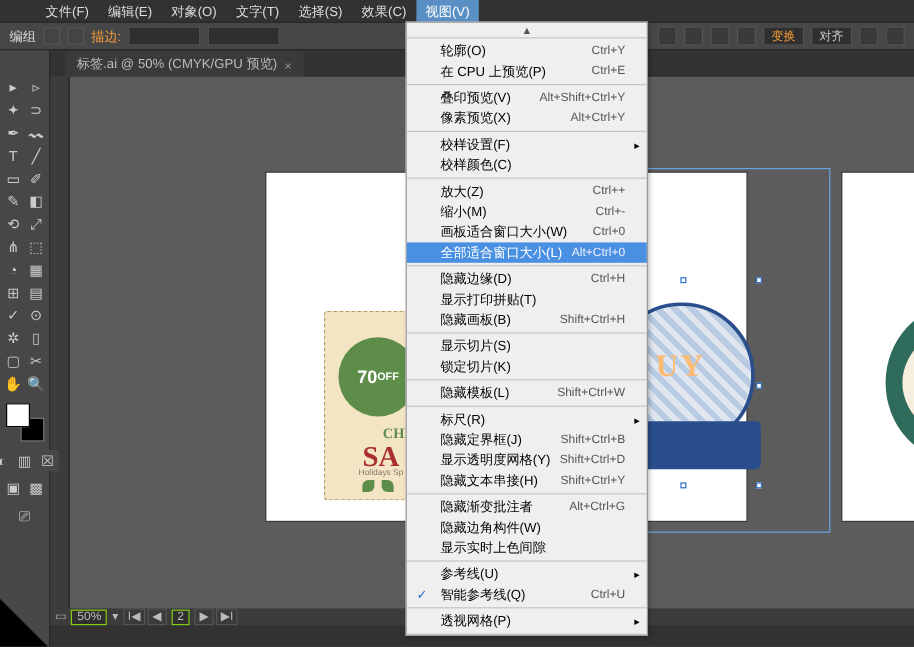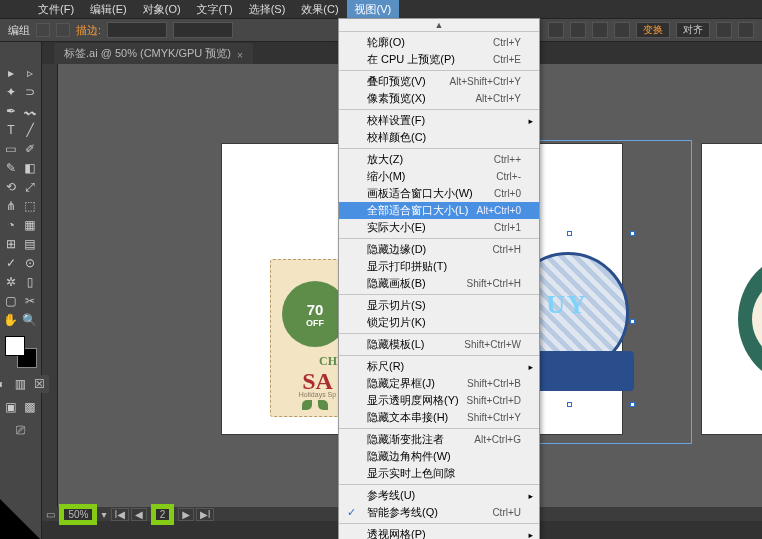--- a/index.html
+++ b/index.html
@@ -25,47 +25,47 @@
 .sel.main{left:445px;top:76px;width:205px;height:304px}
 .ruler-h{position:absolute;left:0;top:64px;right:0;height:16px;background:#3c3c3c;border-bottom:1px solid #222}
 .ruler-v{position:absolute;left:42px;top:64px;bottom:30px;width:16px;background:#3c3c3c;border-right:1px solid #222}
 .toolpanel{position:absolute;left:0;top:42px;width:42px;bottom:0;background:#474747;border-right:1px solid #222;display:flex;flex-direction:column;align-items:center;padding-top:22px;gap:1px}
 .toolpanel .row{display:flex;gap:1px}
 .toolpanel .t{width:18px;height:18px;background:#474747;display:flex;align-items:center;justify-content:center;color:#ccc;font-size:12px;cursor:default}
 .colorwell{width:32px;height:32px;position:relative;margin-top:6px}
 .colorwell .fg{position:absolute;left:0;top:0;width:20px;height:20px;background:#fff;border:1px solid #000}
 .colorwell .bg{position:absolute;right:0;bottom:0;width:20px;height:20px;background:#000;border:1px solid #888}
 .status{position:absolute;left:42px;right:0;bottom:18px;height:14px;background:#3c3c3c;display:flex;align-items:center;gap:4px;padding:0 4px;font-size:10px;color:#bbb}
-.status .zoom{background:#2f2f2f;border:5px solid #84cc16;padding:0 4px}
+.status .zoom{background:#2f2f2f;border:1px solid #84cc16;padding:0 4px}
 .status .nav{display:flex;gap:2px}
 .status .nav span{padding:0 3px;border:1px solid #555;background:#3a3a3a}
 .dropdown{position:absolute;left:338px;top:18px;width:202px;background:#efefef;border:1px solid #9a9a9a;box-shadow:2px 2px 4px rgba(0,0,0,.3);color:#000;font-size:11px;z-index:100}
 .dropdown .grp{border-bottom:1px solid #c5c5c5;padding:2px 0}
 .dropdown .mi{display:flex;justify-content:space-between;align-items:center;padding:2px 18px 2px 28px;height:17px;position:relative}
 .dropdown .mi.hl{background:#4a90e2;color:#fff}
 .dropdown .mi .sc{color:#555;font-size:10px}
 .dropdown .mi.hl .sc{color:#eef}
 .dropdown .mi .arr{position:absolute;right:6px;font-size:9px}
 .dropdown .mi .chk{position:absolute;left:8px;color:#2a6fc9;font-size:11px}
 .dropdown .scrollup{text-align:center;font-size:9px;color:#555;padding:1px 0;border-bottom:1px solid #c5c5c5}
 
 .tag{position:absolute}
 .tag1{left:228px;top:175px;width:95px;height:178px}
 .tag1 .body{position:absolute;top:20px;left:0;right:0;bottom:0;background:#f3e5c4;border:1px dashed #b89b6a;border-radius:3px}
-.tag1 .circ{position:absolute;left:12px;top:42px;width:66px;height:66px;border-radius:50%;background:#5e8d4a;color:#fff;font-weight:bold;display:flex;flex-direction:column;align-items:center;justify-content:center;font-size:15px}
+.tag1 .circ{position:absolute;left:12px;top:42px;width:66px;height:66px;border-radius:50%;background:#5e8d4a;color:#fff;font-weight:bold;display:flex;flex-direction:row;align-items:center;justify-content:center;font-size:15px}
 .tag1 .txt{position:absolute;left:0;right:0;top:115px;text-align:right;color:#5e8d4a;font-family:serif;font-weight:bold;font-size:12px}
 .tag1 .sale{position:absolute;left:0;right:0;top:129px;text-align:center;color:#aa2e2e;font-family:Liberation Serif, serif;font-weight:bold;font-size:24px}
 .tag1 .sub{position:absolute;left:0;right:0;top:152px;text-align:center;color:#876;font-size:7px}
 .tag1 .holly{position:absolute;left:30px;bottom:5px;width:30px;height:14px}
 .tag1 .holly:before{content:"";position:absolute;left:2px;top:2px;width:10px;height:10px;background:#5e8d4a;border-radius:50% 0}
 .tag1 .holly:after{content:"";position:absolute;right:2px;top:2px;width:10px;height:10px;background:#5e8d4a;border-radius:0 50%}
 .tag2{left:460px;top:170px;width:130px;height:170px}
 .tag2 .ball{position:absolute;left:5px;top:18px;width:122px;height:122px;border-radius:50%;background:repeating-linear-gradient(45deg,#dfe6ef 0 5px,#b8cbe2 5px 10px);border:3px solid #2a4e8c}
 .tag2 .ball:after{content:"";position:absolute;left:-8px;top:96px;right:-8px;height:40px;background:#2a4e8c;border-radius:4px}
-.tag2 .buy{position:absolute;left:0;right:0;top:56px;text-align:center;color:#7dd3fc;font-family:serif;font-weight:bold;font-size:26px;letter-spacing:2px}
+.tag2 .buy{position:absolute;left:0;right:0;top:56px;text-align:center;color:#fdba74;font-family:serif;font-weight:bold;font-size:26px;letter-spacing:2px}
 .tag2 .handles{position:absolute;inset:0}
 .tag2 .h{position:absolute;width:5px;height:5px;background:#fff;border:1px solid #2a6fc9}
 .tag3{left:696px;top:190px;width:120px;height:130px}
 .tag3 .ring{position:absolute;inset:0;border-radius:50%;background:#2e6b5a}
 .tag3 .inner{position:absolute;left:14px;top:14px;right:-20px;bottom:14px;border-radius:50%;background:#f6efe0;display:flex;flex-direction:column;align-items:center;justify-content:center}
 .corner{position:absolute;left:0;bottom:0;width:0;height:0;border-left:40px solid #000;border-top:40px solid transparent;z-index:50}
 </style>
 </head>
 <body>
 
@@ -281,24 +281,20 @@
           <span class="sc">Ctrl+-</span>
         </div>
         <div class="mi">
           <span>画板适合窗口大小(W)</span>
           <span class="sc">Ctrl+0</span>
         </div>
         <div class="mi hl">
           <span>全部适合窗口大小(L)</span>
           <span class="sc">Alt+Ctrl+0</span>
         </div>
-        <div class="mi">
-          <span>实际大小(E)</span>
-          <span class="sc">Ctrl+1</span>
-        </div>
       </div>
       <div class="grp">
         <div class="mi">
           <span>隐藏边缘(D)</span>
           <span class="sc">Ctrl+H</span>
         </div>
         <div class="mi">
           <span>显示打印拼贴(T)</span>
         </div>
         <div class="mi">

